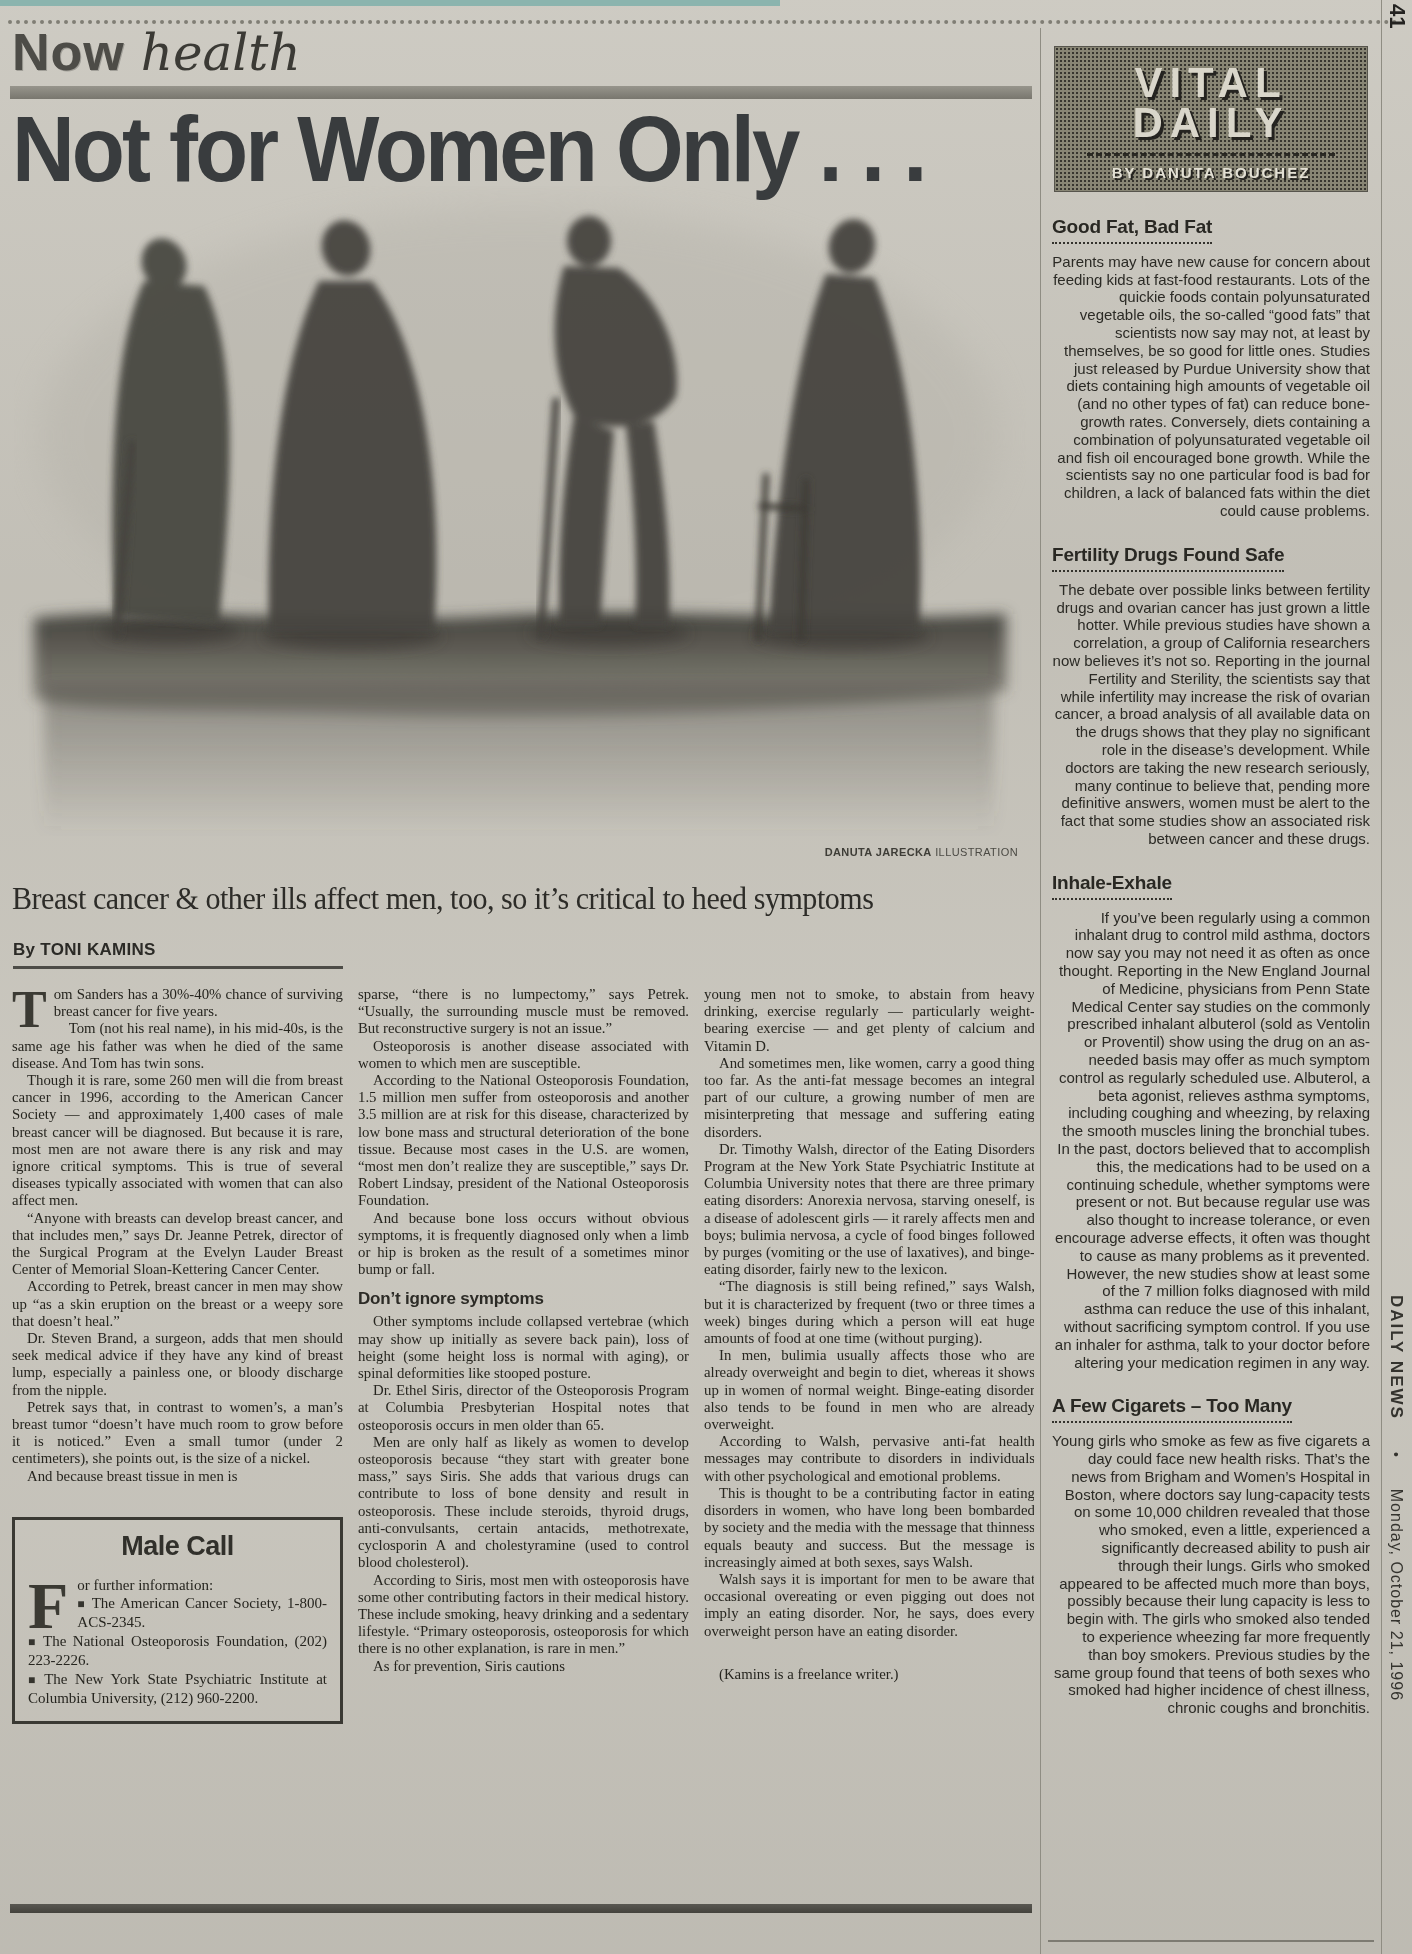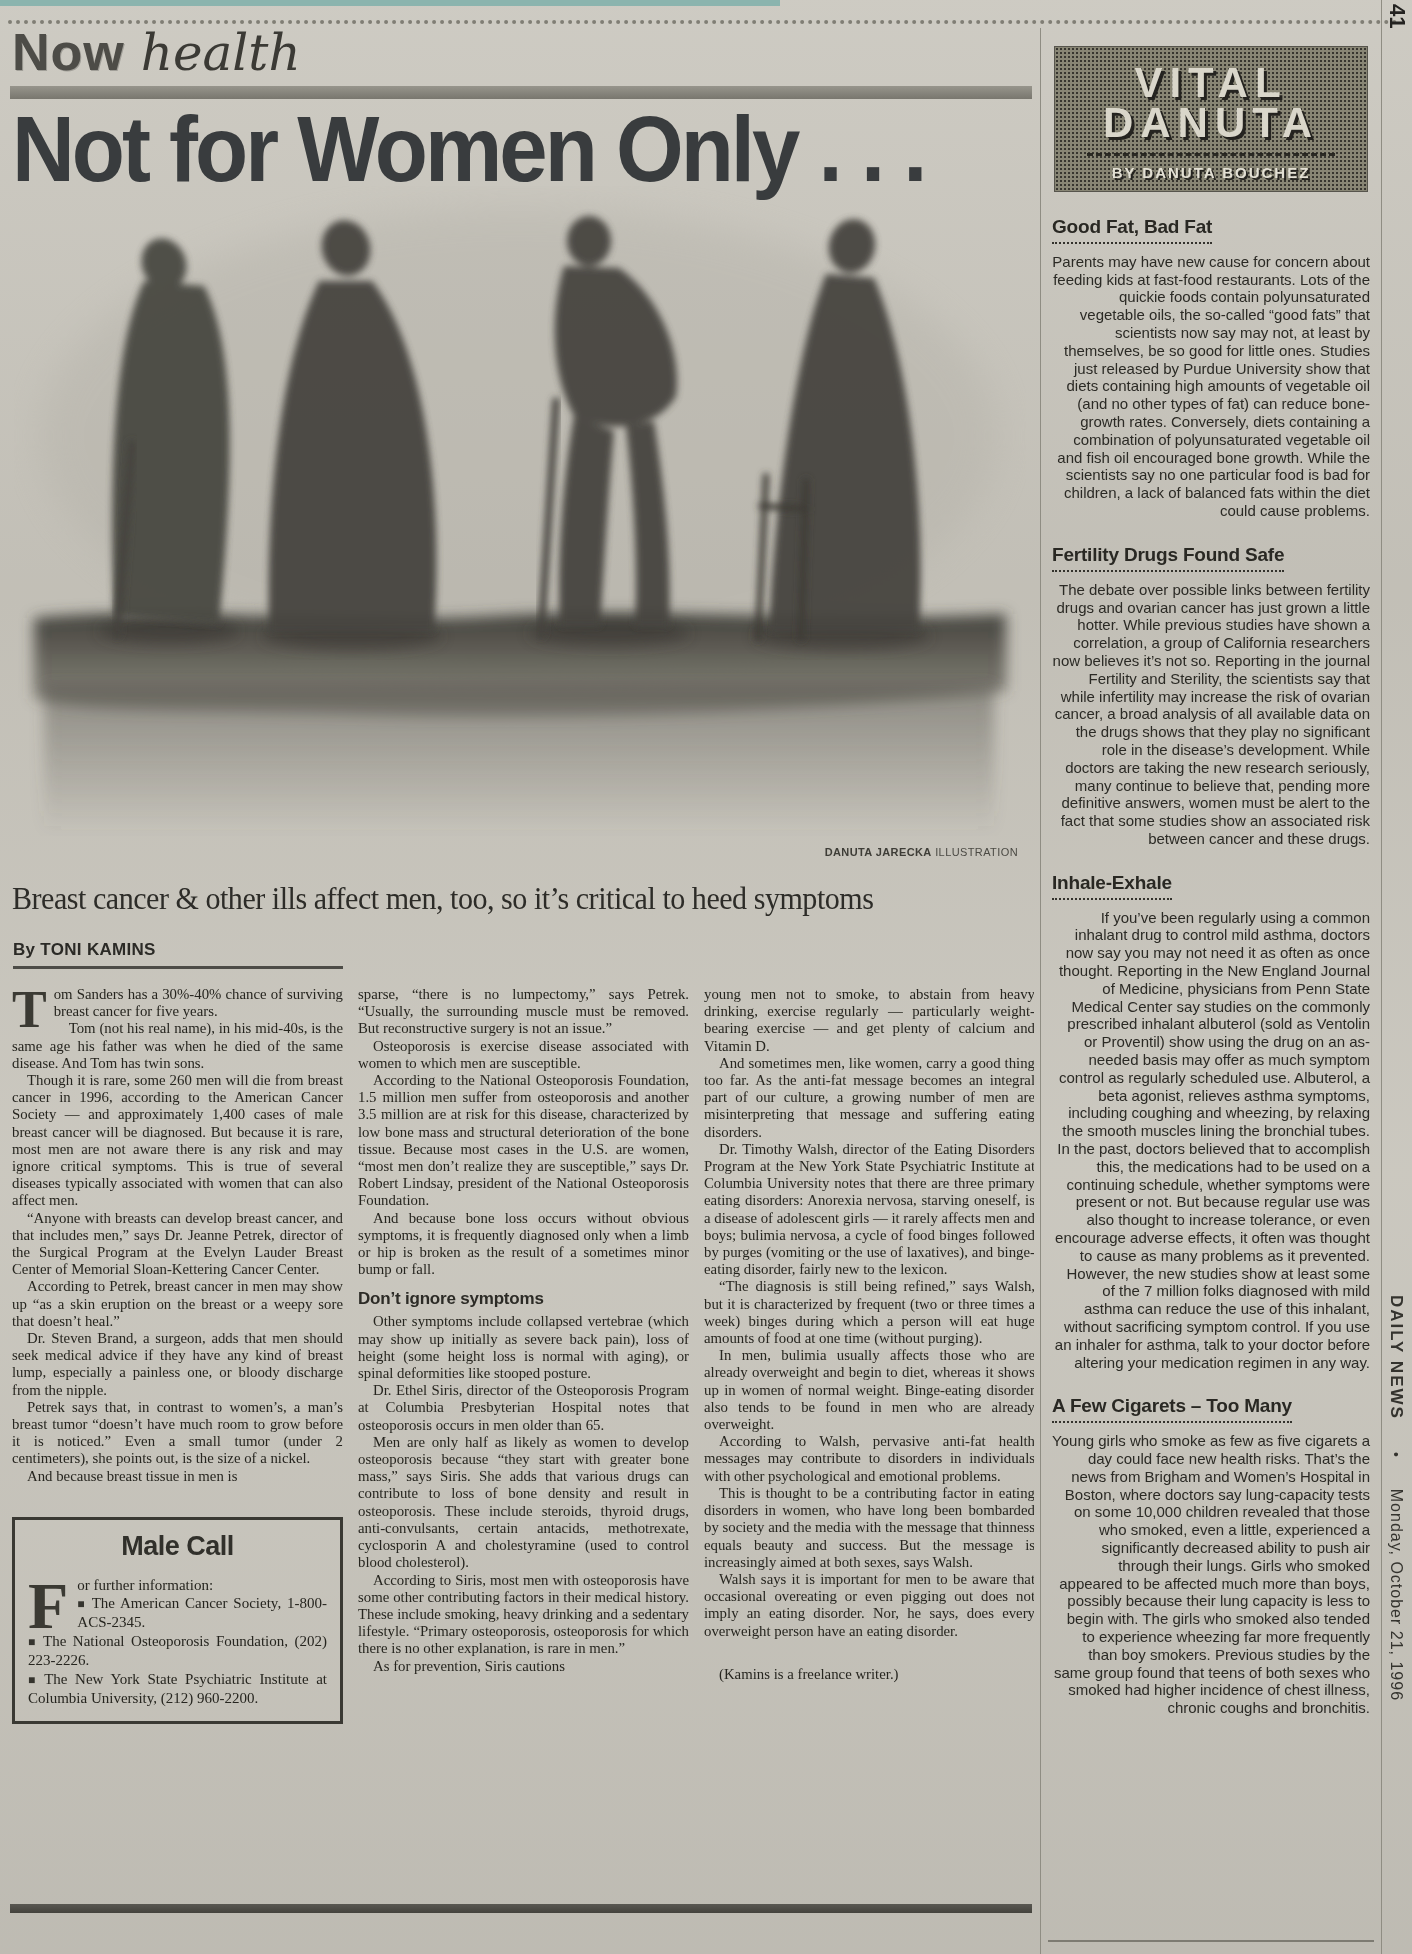--- a/index.html
+++ b/index.html
@@ -185,21 +185,21 @@
           <div class="mc-line">or further information:</div>
           <div class="mc-line"><span class="sq">■</span><span>The American Cancer Society, 1-800-ACS-2345.</span></div>
           <div class="mc-line"><span class="sq">■</span><span>The National Osteoporosis Foundation, (202) 223-2226.</span></div>
           <div class="mc-line"><span class="sq">■</span><span>The New York State Psychiatric Institute at Columbia University, (212) 960-2200.</span></div>
         </div>
       </div>
     </div>
 
     <div class="col">
       <p class="noindent">sparse, “there is no lumpectomy,” says Petrek. “Usually, the surrounding muscle must be removed. But reconstructive surgery is not an issue.”</p>
-      <p>Osteoporosis is exercise disease associated with women to which men are susceptible.</p>
+      <p>Osteoporosis is another disease associated with women to which men are susceptible.</p>
       <p>According to the National Osteoporosis Foundation, 1.5 million men suffer from osteoporosis and another 3.5 million are at risk for this disease, characterized by low bone mass and structural deterioration of the bone tissue. Because most cases in the U.S. are women, “most men don’t realize they are susceptible,” says Dr. Robert Lindsay, president of the National Osteoporosis Foundation.</p>
       <p>And because bone loss occurs without obvious symptoms, it is frequently diagnosed only when a limb or hip is broken as the result of a sometimes minor bump or fall.</p>
       <div class="col-subhead">Don’t ignore symptoms</div>
       <p>Other symptoms include collapsed vertebrae (which may show up initially as severe back pain), loss of height (some height loss is normal with aging), or spinal deformities like stooped posture.</p>
       <p>Dr. Ethel Siris, director of the Osteoporosis Program at Columbia Presbyterian Hospital notes that osteoporosis occurs in men older than 65.</p>
       <p>Men are only half as likely as women to develop osteoporosis because “they start with greater bone mass,” says Siris. She adds that various drugs can contribute to loss of bone density and result in osteoporosis. These include steroids, thyroid drugs, anti-convulsants, certain antacids, methotrexate, cyclosporin A and cholestyramine (used to control blood cholesterol).</p>
       <p>According to Siris, most men with osteoporosis have some other contributing factors in their medical history. These include smoking, heavy drinking and a sedentary lifestyle. “Primary osteoporosis, osteoporosis for which there is no other explanation, is rare in men.”</p>
       <p>As for prevention, Siris cautions</p>
     </div>
 
@@ -217,21 +217,21 @@
   </div>
 
   <div class="bottom-bar"></div>
 
   <div class="vrule-1"></div>
   <div class="vrule-2"></div>
 
   <div class="sidebar">
     <div class="vs-box">
       <div class="vs-title">VITAL</div>
-      <div class="vs-title">DANUTA</div>
+      <div class="vs-title">DAILY</div>
       <div class="vs-sep"></div>
       <div class="vs-byline">BY DANUTA BOUCHEZ</div>
     </div>
 
     <div class="vs-section">
       <span class="vs-heading">Good Fat, Bad Fat</span>
       <div class="vs-body">Parents may have new cause for concern about feeding kids at fast-food restaurants. Lots of the quickie foods contain polyunsaturated vegetable oils, the so-called “good fats” that scientists now say may not, at least by themselves, be so good for little ones. Studies just released by Purdue University show that diets containing high amounts of vegetable oil (and no other types of fat) can reduce bone-growth rates. Conversely, diets containing a combination of polyunsaturated vegetable oil and fish oil encouraged bone growth. While the scientists say no one particular food is bad for children, a lack of balanced fats within the diet could cause problems.</div>
     </div>
     <div class="vs-section">
       <span class="vs-heading">Fertility Drugs Found Safe</span>

